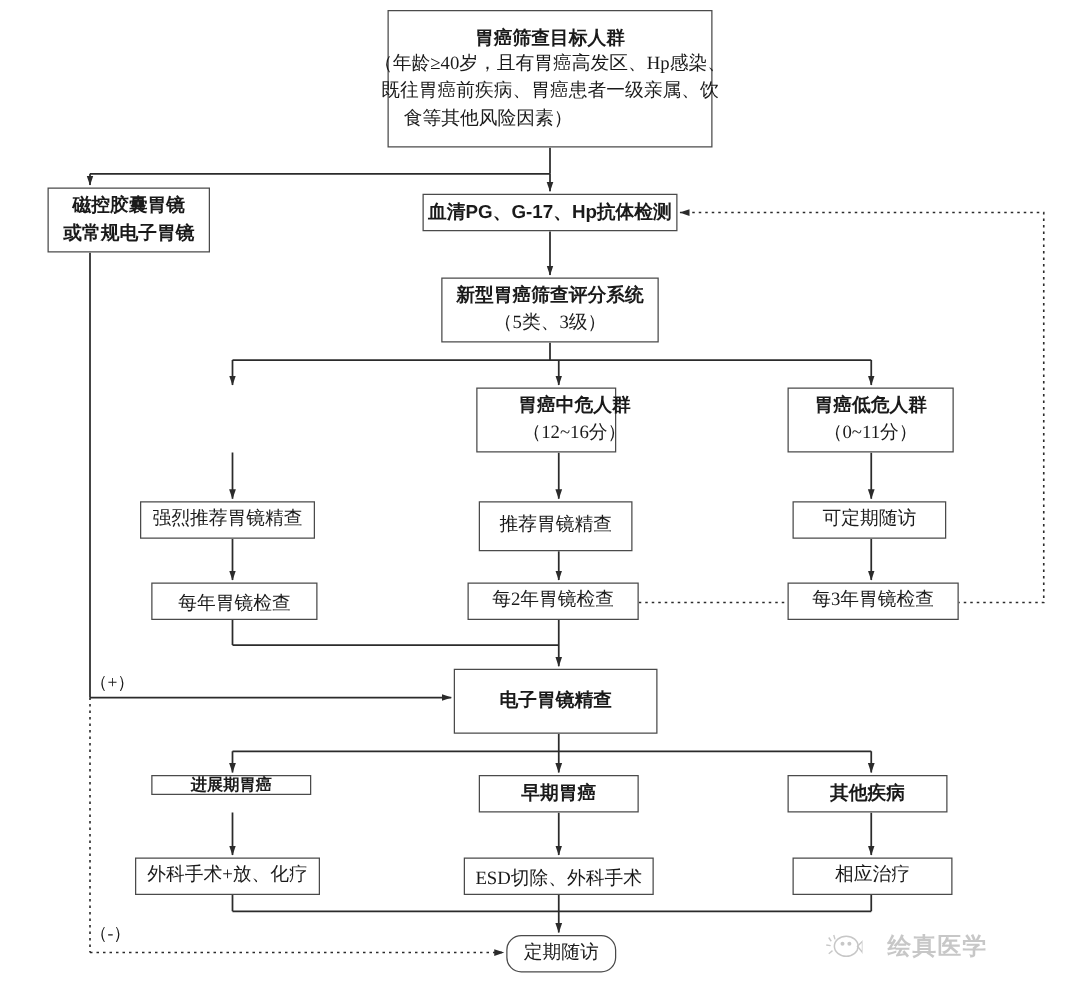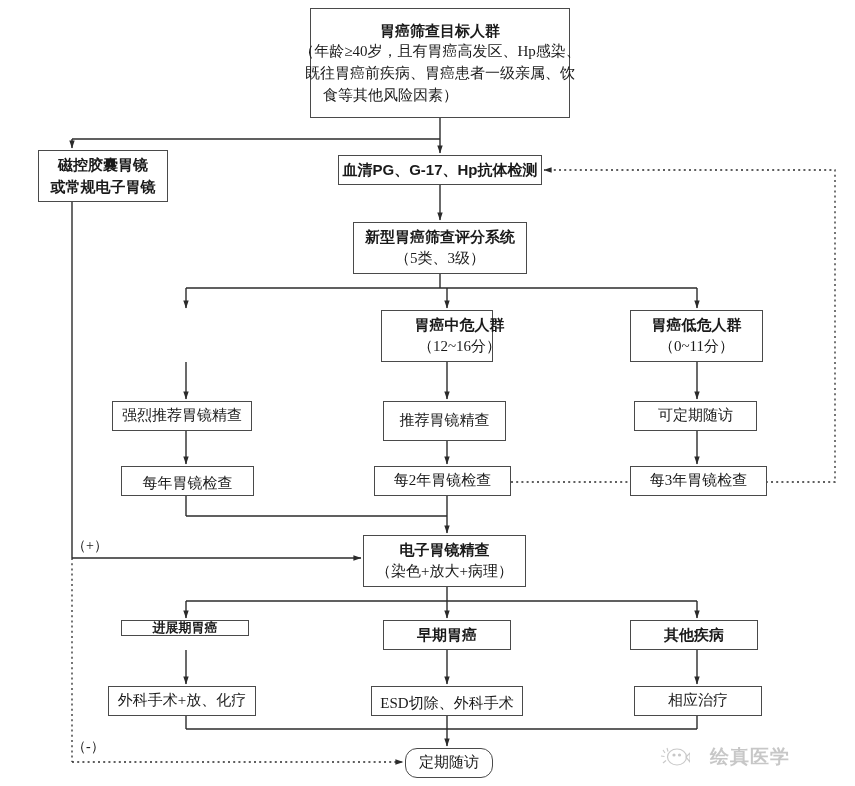--- a/index.html
+++ b/index.html
@@ -197,21 +197,20 @@
   <div class="node-box" style="left:374px; top:466px; width:137px; height:30px; font-size:15px;">
     <span class="node-line serif-line">每2年胃镜检查</span>
   </div>
 
   <div class="node-box" style="left:630px; top:466px; width:137px; height:30px; font-size:15px;">
     <span class="node-line serif-line">每3年胃镜检查</span>
   </div>
 
   <div class="node-box" style="left:363px; top:535px; width:163px; height:52px; font-size:15px;">
     <span class="node-line bold-line">电子胃镜精查</span>
-    <span class="node-line serif-line">（染色+放大+病理）</span>
   </div>
 
   <div class="node-box" style="left:121px; top:620px; width:128px; height:16px; font-size:13px;">
     <span class="node-line bold-line">进展期胃癌</span>
   </div>
 
   <div class="node-box" style="left:383px; top:620px; width:128px; height:30px; font-size:15px;">
     <span class="node-line bold-line">早期胃癌</span>
   </div>
 

